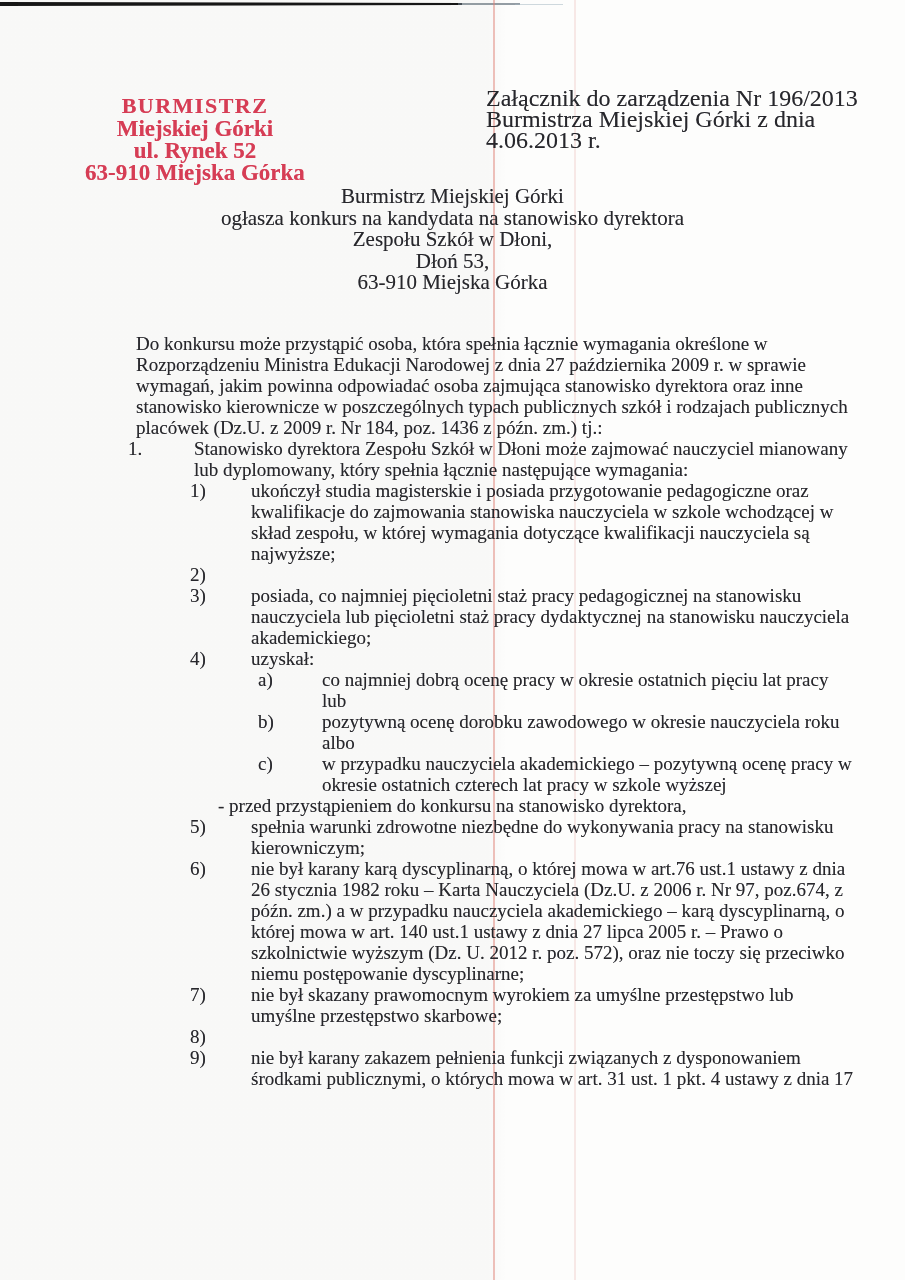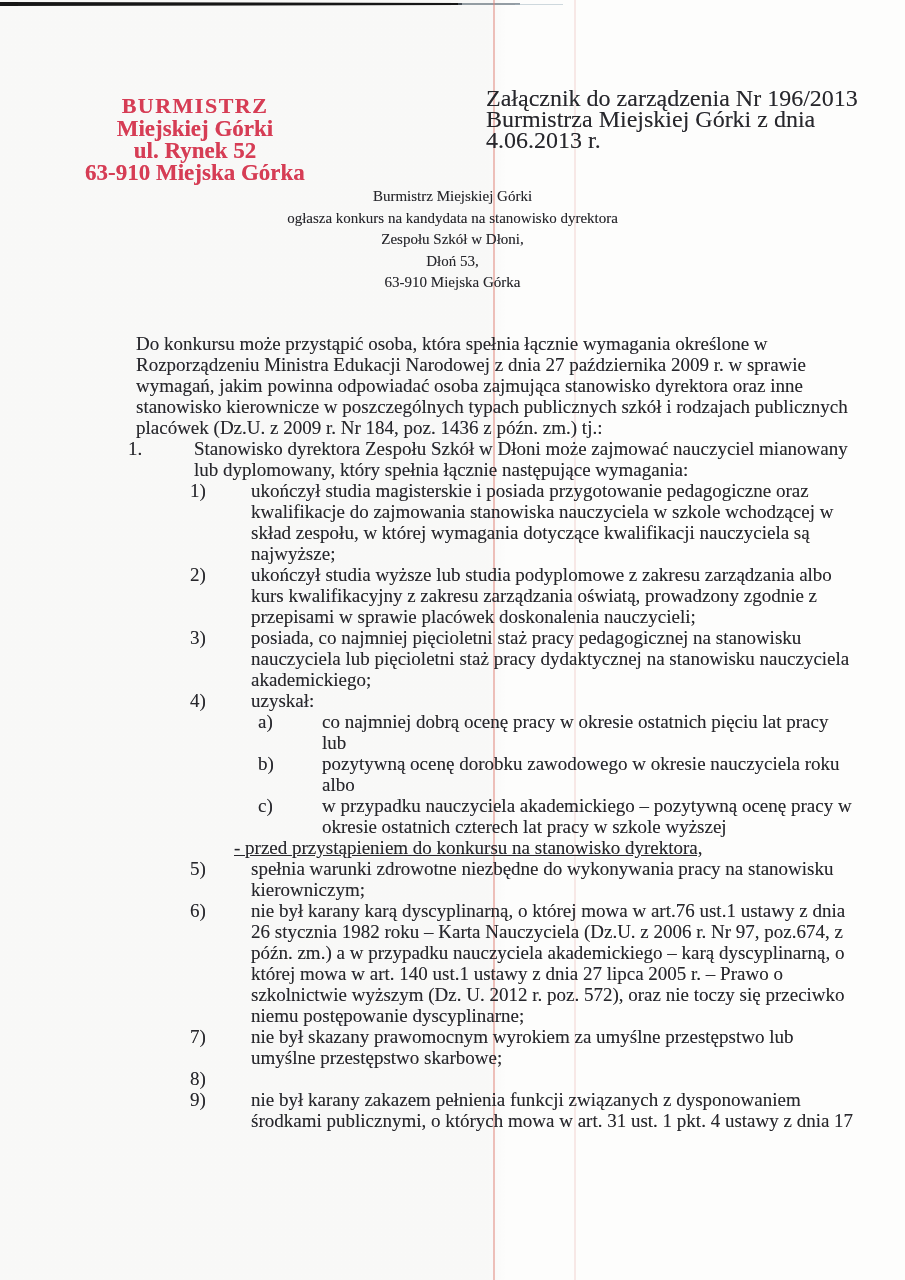--- a/index.html
+++ b/index.html
@@ -31,34 +31,34 @@
            text-shadow:0 0 0.6px rgba(216,61,85,0.55); }
   .stamp .s1 { font-size:22px; letter-spacing:1.5px; line-height:25px;text-align:center; }
   .stamp .s2, .stamp .s3, .stamp .s4 { font-size:23px; }
 
   
   .header-note { position:absolute; left:486px; top:88px; font-size:24px; line-height:21px;
                  white-space:pre-line; }
 
   
   .title-block { position:absolute; top:186px; left:0; width:905px; 
-                 box-sizing:border-box; text-align:center; font-size:15px; line-height:21.5px;
+                 box-sizing:border-box; text-align:center; font-size:21px; line-height:21.5px;
                  white-space:pre-line; }
 
   
   .body { position:absolute; left:100px; top:333px; width:795px; font-size:19px; line-height:21px; }
   .para, .text, .note { white-space:pre-line;margin-left:36px; }
   .li { display:flex; align-items:flex-start; }
   .marker { flex:0 0 auto; }
   .text { flex:1 1 auto; }
   .col { flex:1 1 auto; }
   .l1 { padding-left:28px; } .l1 > .marker { width:30px; }
   .l2 { padding-left:90px; } .l2 > .marker { width:25px; }
   .l3 { margin-left:43px; }  .l3 > .marker { width:28px; }
-  .note { margin-left:19px;text-decoration:underline; }
+  .note { margin-left:3px; }
 
   
   .ink { text-shadow:0 0 0.4px rgba(20,20,25,0.35); }
 </style>
 </head>
 <body>
 
 <div class="page">
 
   <div class="top-line"></div>
@@ -100,23 +100,20 @@
     <div class="li l2">
       <div class="marker">1)</div>
       <div class="text">ukończył studia magisterskie i posiada przygotowanie pedagogiczne oraz
 kwalifikacje do zajmowania stanowiska nauczyciela w szkole wchodzącej w
 skład zespołu, w której wymagania dotyczące kwalifikacji nauczyciela są
 najwyższe;</div>
     </div>
 
     <div class="li l2">
       <div class="marker">2)</div>
-      <div class="text">ukończył studia wyższe lub studia podyplomowe z zakresu zarządzania albo
-kurs kwalifikacyjny z zakresu zarządzania oświatą, prowadzony zgodnie z
-przepisami w sprawie placówek doskonalenia nauczycieli;</div>
     </div>
 
     <div class="li l2">
       <div class="marker">3)</div>
       <div class="text">posiada, co najmniej pięcioletni staż pracy pedagogicznej na stanowisku
 nauczyciela lub pięcioletni staż pracy dydaktycznej na stanowisku nauczyciela
 akademickiego;</div>
     </div>
 
     <div class="li l2">

